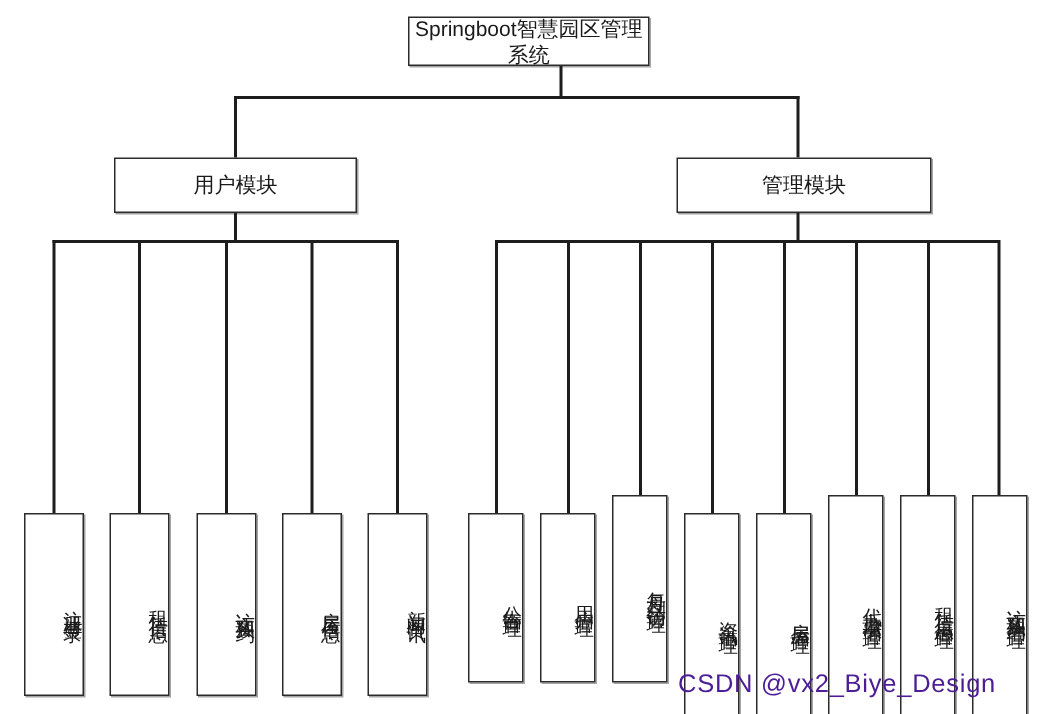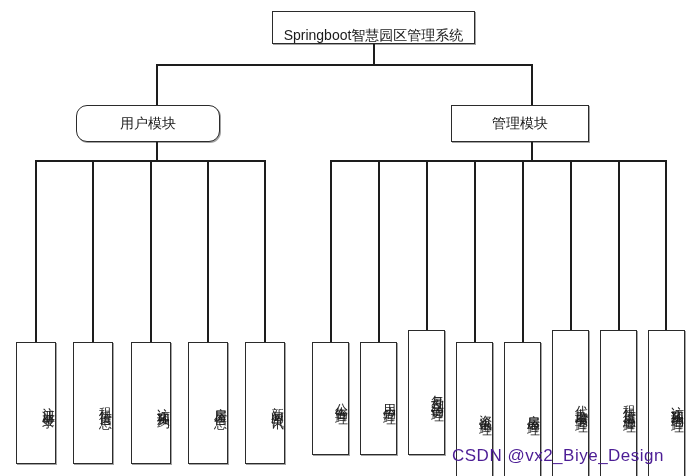--- a/index.html
+++ b/index.html
@@ -32,32 +32,31 @@
   }
   .node-label {
     display: block;
     text-align: center;
     line-height: 1.15;
   }
   
   .node.root {
     left: 272px;
     top: 11px;
-    width: 203px;
+    width: 161px;
     height: 33px;
     font-size: 14px;
-    align-items: flex-end;
   }
   
   .node.module {
     height: 37px;
     font-size: 14px;
   }
-  .node.module.user-module  { left: 76px;  top: 105px; width: 144px; border-radius: 11px; }
-  .node.module.admin-module { left: 451px; top: 105px; width: 138px; }
+  .node.module.user-module  { left: 76px;  top: 105px; width: 162px; }
+  .node.module.admin-module { left: 451px; top: 105px; width: 170px; }
 
   
   .node.leaf {
     writing-mode: vertical-rl;
     text-orientation: upright;
     font-size: 13px;
     letter-spacing: 2px;
     padding-top: 6px;
     padding-bottom: 6px;
     align-items: flex-start;

